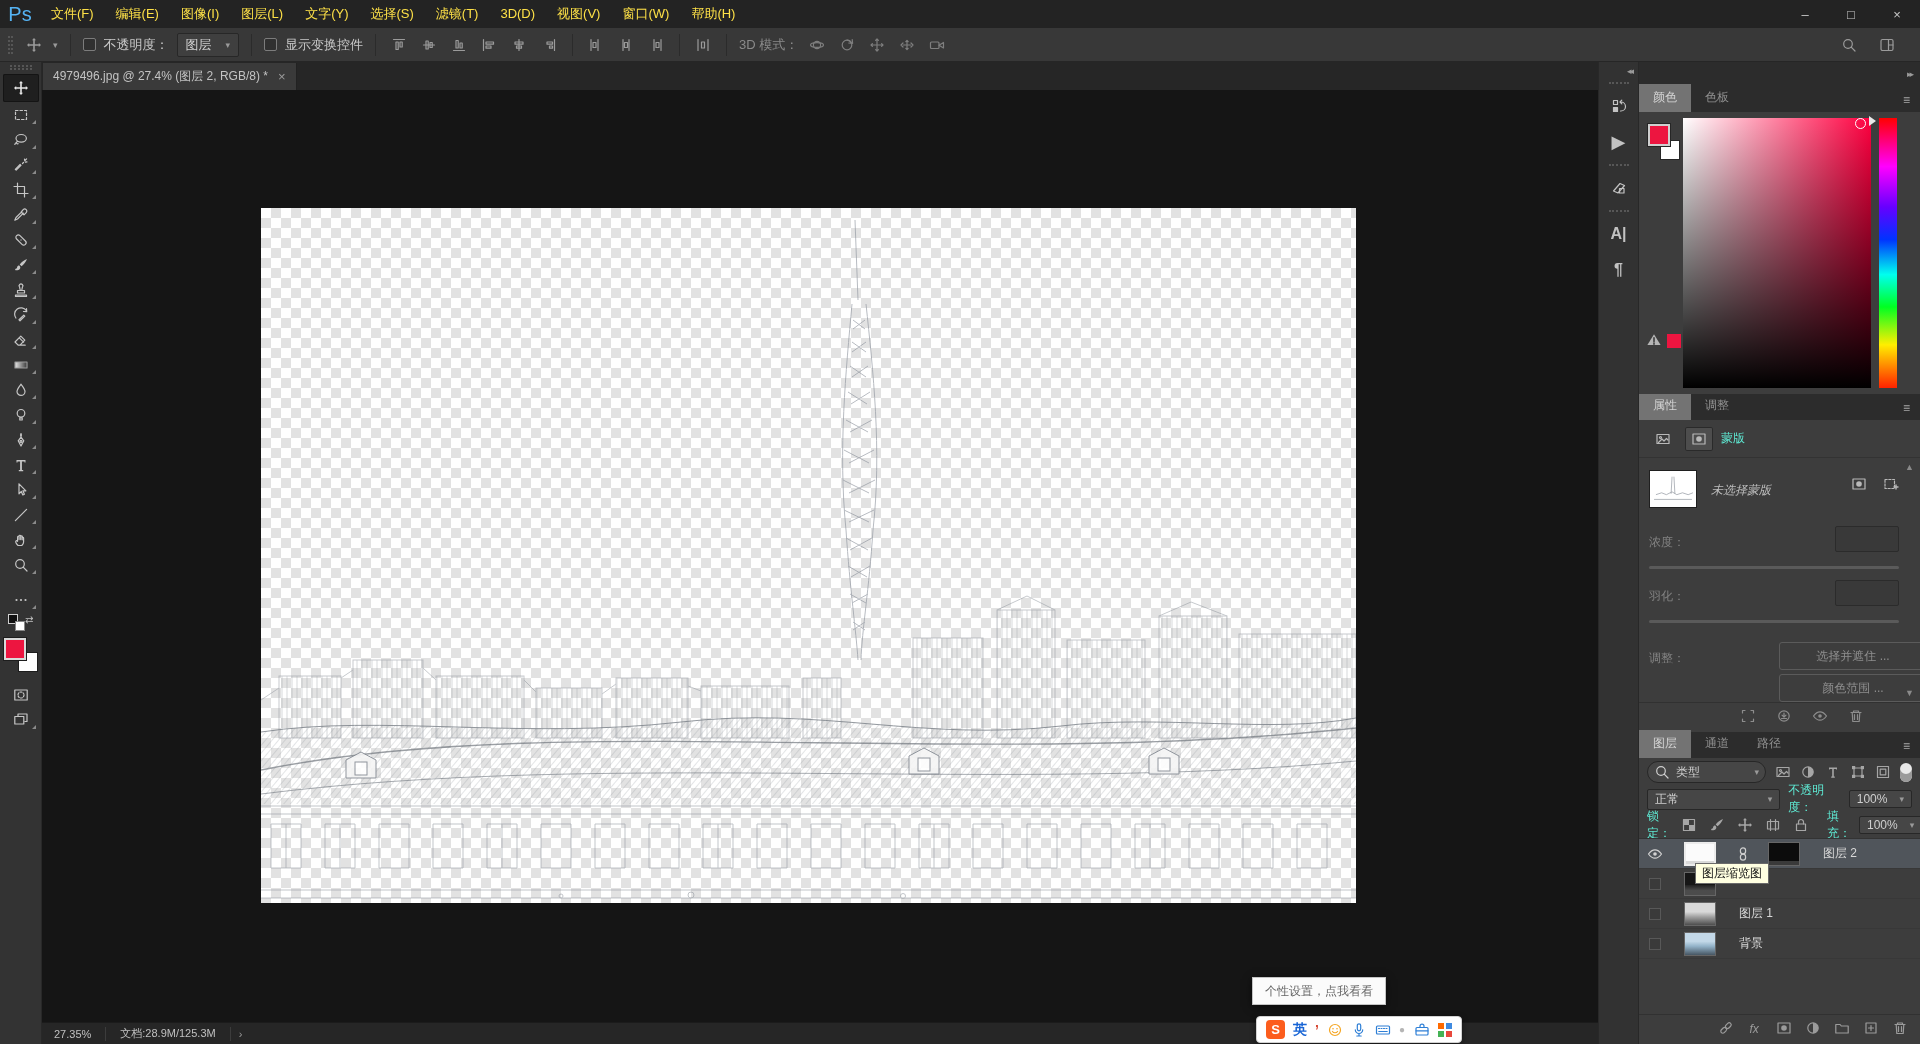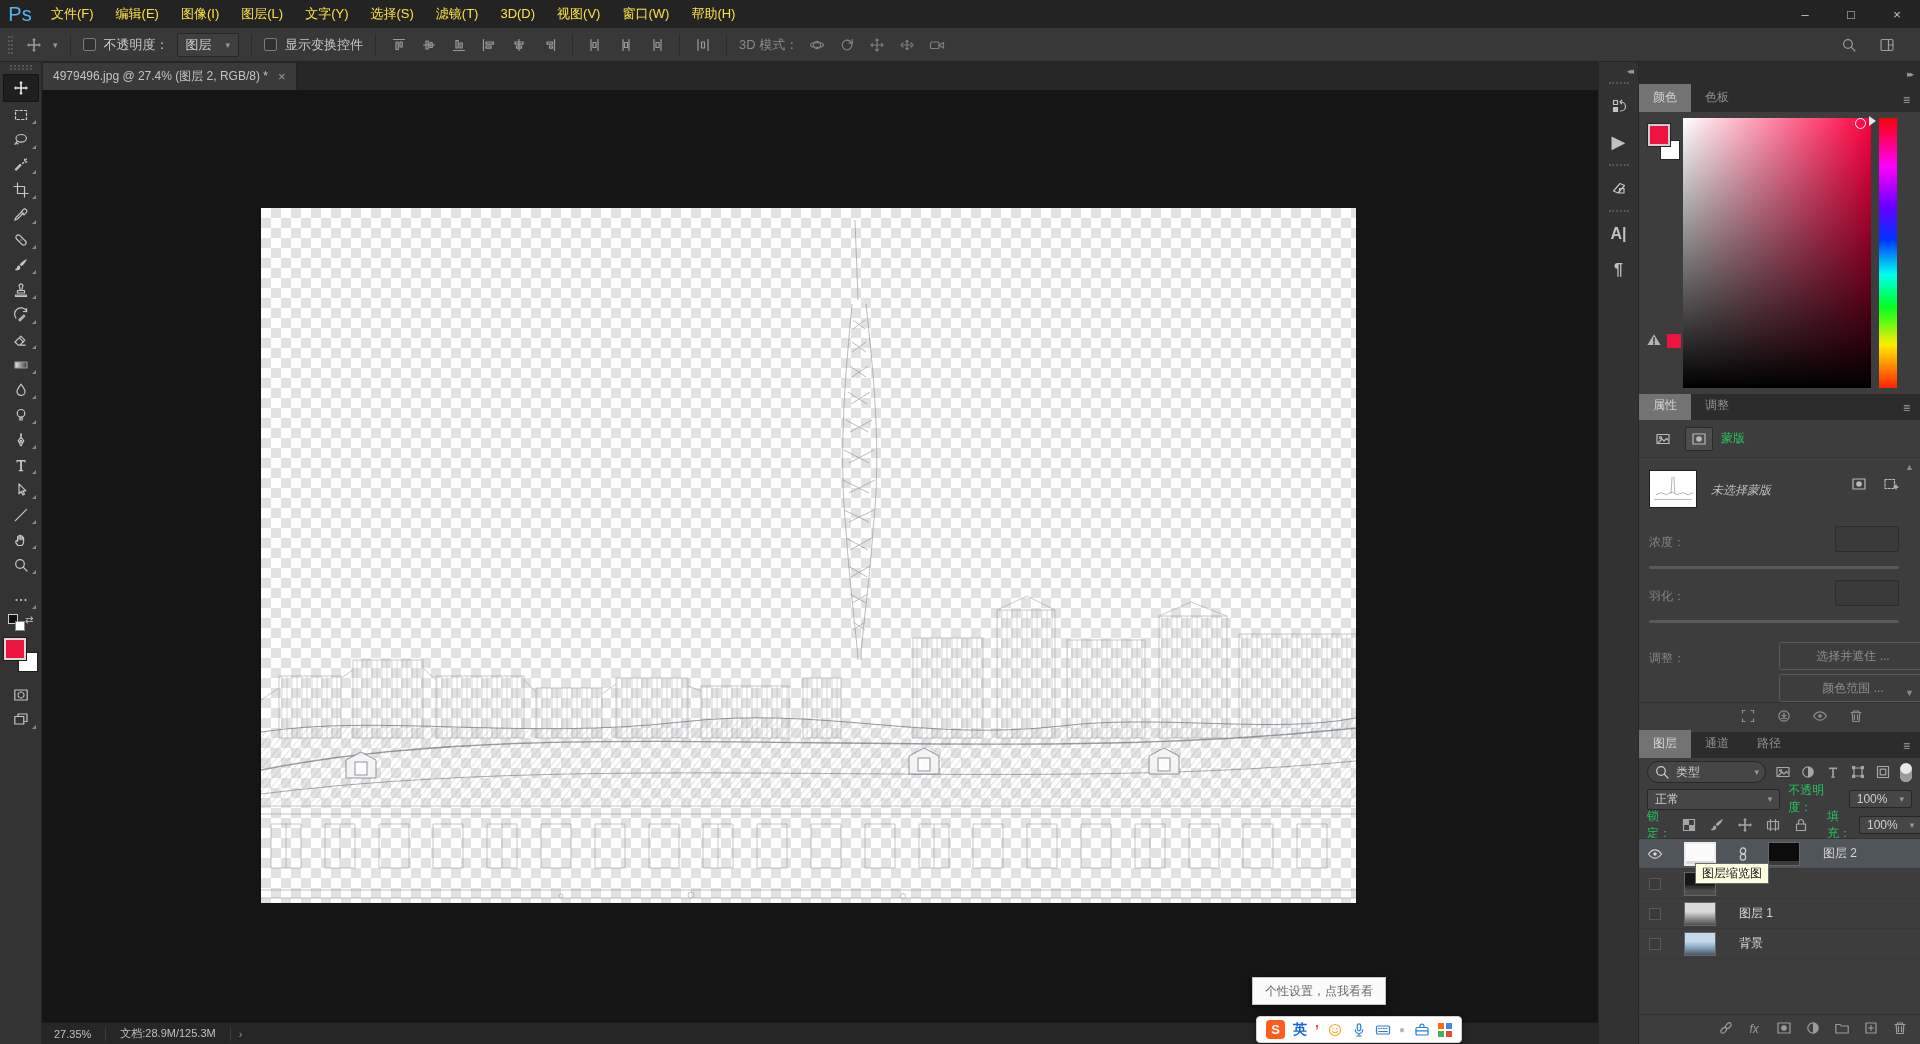--- a/index.html
+++ b/index.html
@@ -139,21 +139,21 @@
   .lr-filter { height:28px; display:flex; align-items:center; gap:9px; padding:0 8px; }
   .lr-search { display:flex; align-items:center; gap:6px; width:120px; height:22px; background:#464646;
                border:1px solid #272727; border-radius:11px; padding:0 6px; color:#cfcfcf; }
   .lr-search .caret { margin-left:auto; }
   .fico { color:#a6a6a6; display:flex; }
   .pill { margin-left:auto; width:12px; height:19px; background:#e9e9e9; border-radius:6px;
           box-shadow:inset 0 -8px 0 #9a9a9a; }
   .lr-row2 { height:26px; display:flex; align-items:center; gap:8px; padding:0 8px; }
   .sel-sm { display:flex; align-items:center; gap:12px; background:#464646; border:1px solid #272727;
             border-radius:2px; padding:1px 7px; color:#cfcfcf; }
-  .lbl { color:#22c55e; }
+  .lbl { color:#5eead4; }
   .lock-ico { color:#a6a6a6; display:flex; margin:0 2px; }
   .lr-list { flex:1; position:relative; border-top:1px solid #333; }
   .layer-row { height:30px; display:flex; align-items:center; border-bottom:1px solid #383838;gap:13px; }
   .layer-row.sel { background:#50555b; }
   .eyecol { width:32px; display:flex; align-items:center; justify-content:center; color:#d2d2d2; }
   .eyebox { width:12px; height:12px; border:1px solid #585858; background:#3a3a3a; }
   .lthumb { width:32px; height:24px; border:1px solid #666; margin-right:6px; background:#888; }
   .lthumb.active { border:2px solid #ececec; }
   .lthumb.t-sketch { background:#fbfbfb; background-image:linear-gradient(to top,#d9d9d9 14%,transparent 15%); }
   .lthumb.t-mask { background:#0c0c0c; background-image:linear-gradient(to top,#3a3a3a 18%,transparent 19%); }

